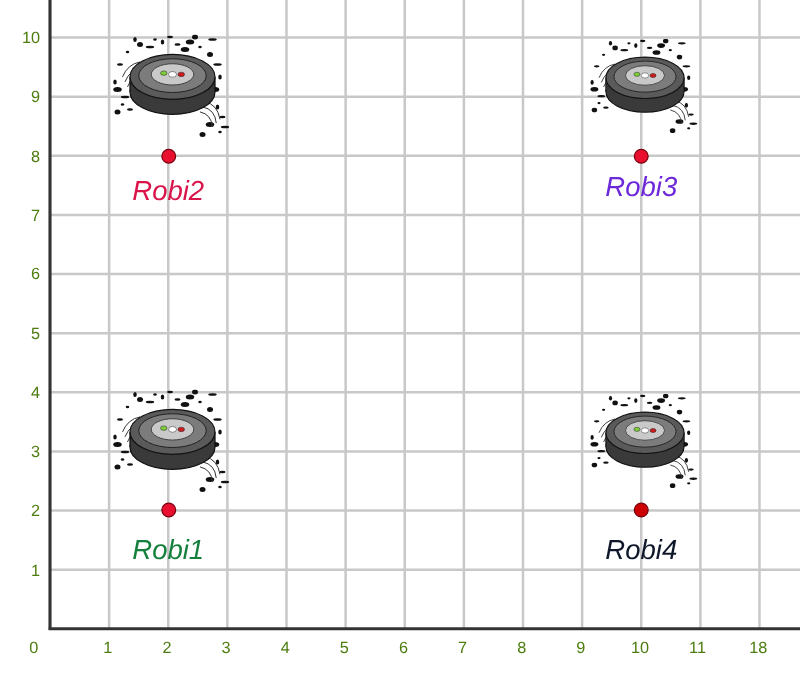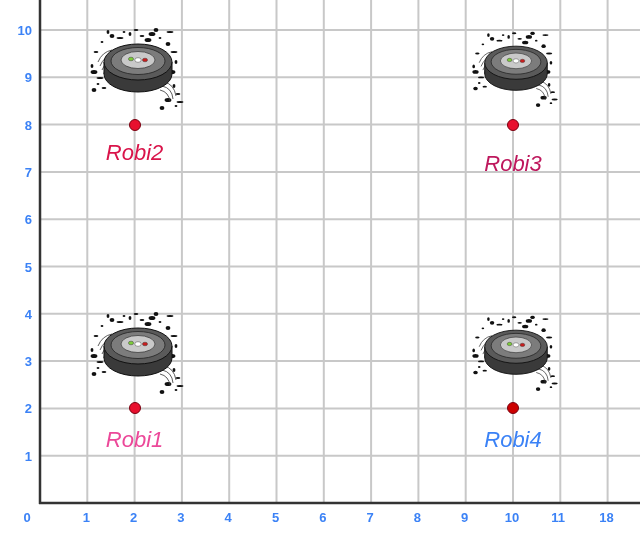--- a/index.html
+++ b/index.html
@@ -1,18 +1,18 @@
 <!DOCTYPE html>
 <html><head>
 <meta charset="utf-8">
 <style>
   html, body { margin:0; padding:0; background:#ffffff; }
   body { width:640px; height:550px; overflow:hidden; position:relative; font-family:"Liberation Sans", sans-serif; }
   #stage { position:absolute; left:0; top:0; width:640px; height:550px; }
-  .tick { position:absolute; font-weight:bold; font-size:13px; color:#3b82f6; line-height:1; }
+  .tick { position:absolute; font-weight:normal; font-size:13px; color:#4d7c0f; line-height:1; }
   .xtick { top:511px; transform:translateX(-50%); }
   .ytick { left:4px; width:28px; text-align:right; transform:translateY(-50%); }
   .label { position:absolute; font-size:22px; transform:translateX(-50%); white-space:nowrap; line-height:1;font-style:italic; }
   .dot { position:absolute; width:12px; height:12px; border-radius:50%; transform:translate(-50%,-50%); border:1px solid #7a0010; box-sizing:border-box; }
   .robot { position:absolute; transform:translate(-50%,-50%); }
 </style>
 </head>
 <body>
 
 <div id="stage">
@@ -107,21 +107,21 @@
     <line x1="14" y1="34" x2="14" y2="46" stroke="#111"></line>
     <line x1="82" y1="34" x2="82" y2="46" stroke="#111"></line>
     <ellipse cx="48" cy="34" rx="34" ry="18" fill="#5a5a5a" stroke="#111" stroke-width="1"></ellipse>
     <ellipse cx="48" cy="33" rx="27" ry="13.5" fill="#7c7c7c" stroke="#222" stroke-width="0.8"></ellipse>
     <ellipse cx="48" cy="32" rx="17" ry="8.5" fill="#c9c9c9" stroke="#333" stroke-width="0.7"></ellipse>
     <ellipse cx="41" cy="31" rx="2.6" ry="1.8" fill="#7dcc3a" stroke="#222" stroke-width="0.4"></ellipse>
     <ellipse cx="48" cy="32" rx="3.2" ry="2.3" fill="#ffffff" stroke="#222" stroke-width="0.4"></ellipse>
     <ellipse cx="55" cy="32" rx="2.6" ry="1.8" fill="#c81e1e" stroke="#222" stroke-width="0.4"></ellipse>
   </svg></div>
         <div class="dot" style="left: 134.6px; top: 408.4px; background: rgb(232, 16, 46);"></div>
-        <div class="label" style="left: 134.6px; top: 429.4px; color: #ec4899;">Robi1</div>
+        <div class="label" style="left: 134.6px; top: 429.4px; color: #15803d;">Robi1</div>
       </div>
       <div>
         <div class="robot" style="left: 137.6px; top: 72.935px;"><svg width="96" height="86" viewBox="0 0 96 86">
     <ellipse cx="12" cy="14" rx="1.4" ry="1" fill="#111"></ellipse>
             <ellipse cx="22" cy="8" rx="2.4" ry="2" fill="#111"></ellipse>
             <ellipse cx="30" cy="10" rx="3.4" ry="1" fill="#111"></ellipse>
             <ellipse cx="40" cy="6" rx="1.4" ry="2" fill="#111"></ellipse>
             <ellipse cx="52" cy="8" rx="2.4" ry="1" fill="#111"></ellipse>
             <ellipse cx="62" cy="6" rx="3.4" ry="2" fill="#111"></ellipse>
             <ellipse cx="70" cy="10" rx="1.4" ry="1" fill="#111"></ellipse>
@@ -203,21 +203,21 @@
     <line x1="14" y1="34" x2="14" y2="46" stroke="#111"></line>
     <line x1="82" y1="34" x2="82" y2="46" stroke="#111"></line>
     <ellipse cx="48" cy="34" rx="34" ry="18" fill="#5a5a5a" stroke="#111" stroke-width="1"></ellipse>
     <ellipse cx="48" cy="33" rx="27" ry="13.5" fill="#7c7c7c" stroke="#222" stroke-width="0.8"></ellipse>
     <ellipse cx="48" cy="32" rx="17" ry="8.5" fill="#c9c9c9" stroke="#333" stroke-width="0.7"></ellipse>
     <ellipse cx="41" cy="31" rx="2.6" ry="1.8" fill="#7dcc3a" stroke="#222" stroke-width="0.4"></ellipse>
     <ellipse cx="48" cy="32" rx="3.2" ry="2.3" fill="#ffffff" stroke="#222" stroke-width="0.4"></ellipse>
     <ellipse cx="55" cy="32" rx="2.6" ry="1.8" fill="#c81e1e" stroke="#222" stroke-width="0.4"></ellipse>
   </svg></div>
         <div class="dot" style="left: 513px; top: 124.6px; background: rgb(232, 16, 46);"></div>
-        <div class="label" style="left: 513px; top: 153px; color: #be185d;">Robi3</div>
+        <div class="label" style="left: 513px; top: 139px; color: #6d28d9;">Robi3</div>
       </div>
       <div>
         <div class="robot" style="left: 516px; top: 356.735px;"><svg width="88.32000000000001" height="79.12" viewBox="0 0 96 86">
     <ellipse cx="12" cy="14" rx="1.4" ry="1" fill="#111"></ellipse>
             <ellipse cx="22" cy="8" rx="2.4" ry="2" fill="#111"></ellipse>
             <ellipse cx="30" cy="10" rx="3.4" ry="1" fill="#111"></ellipse>
             <ellipse cx="40" cy="6" rx="1.4" ry="2" fill="#111"></ellipse>
             <ellipse cx="52" cy="8" rx="2.4" ry="1" fill="#111"></ellipse>
             <ellipse cx="62" cy="6" rx="3.4" ry="2" fill="#111"></ellipse>
             <ellipse cx="70" cy="10" rx="1.4" ry="1" fill="#111"></ellipse>
@@ -251,16 +251,16 @@
     <line x1="14" y1="34" x2="14" y2="46" stroke="#111"></line>
     <line x1="82" y1="34" x2="82" y2="46" stroke="#111"></line>
     <ellipse cx="48" cy="34" rx="34" ry="18" fill="#5a5a5a" stroke="#111" stroke-width="1"></ellipse>
     <ellipse cx="48" cy="33" rx="27" ry="13.5" fill="#7c7c7c" stroke="#222" stroke-width="0.8"></ellipse>
     <ellipse cx="48" cy="32" rx="17" ry="8.5" fill="#c9c9c9" stroke="#333" stroke-width="0.7"></ellipse>
     <ellipse cx="41" cy="31" rx="2.6" ry="1.8" fill="#7dcc3a" stroke="#222" stroke-width="0.4"></ellipse>
     <ellipse cx="48" cy="32" rx="3.2" ry="2.3" fill="#ffffff" stroke="#222" stroke-width="0.4"></ellipse>
     <ellipse cx="55" cy="32" rx="2.6" ry="1.8" fill="#c81e1e" stroke="#222" stroke-width="0.4"></ellipse>
   </svg></div>
         <div class="dot" style="left: 513px; top: 408.4px; background: rgb(204, 0, 0);"></div>
-        <div class="label" style="left: 513px; top: 429.4px; color: #3b82f6;">Robi4</div>
+        <div class="label" style="left: 513px; top: 429.4px; color: #0f172a;">Robi4</div>
       </div>
     </div>
 </div>
 
 </body></html>

